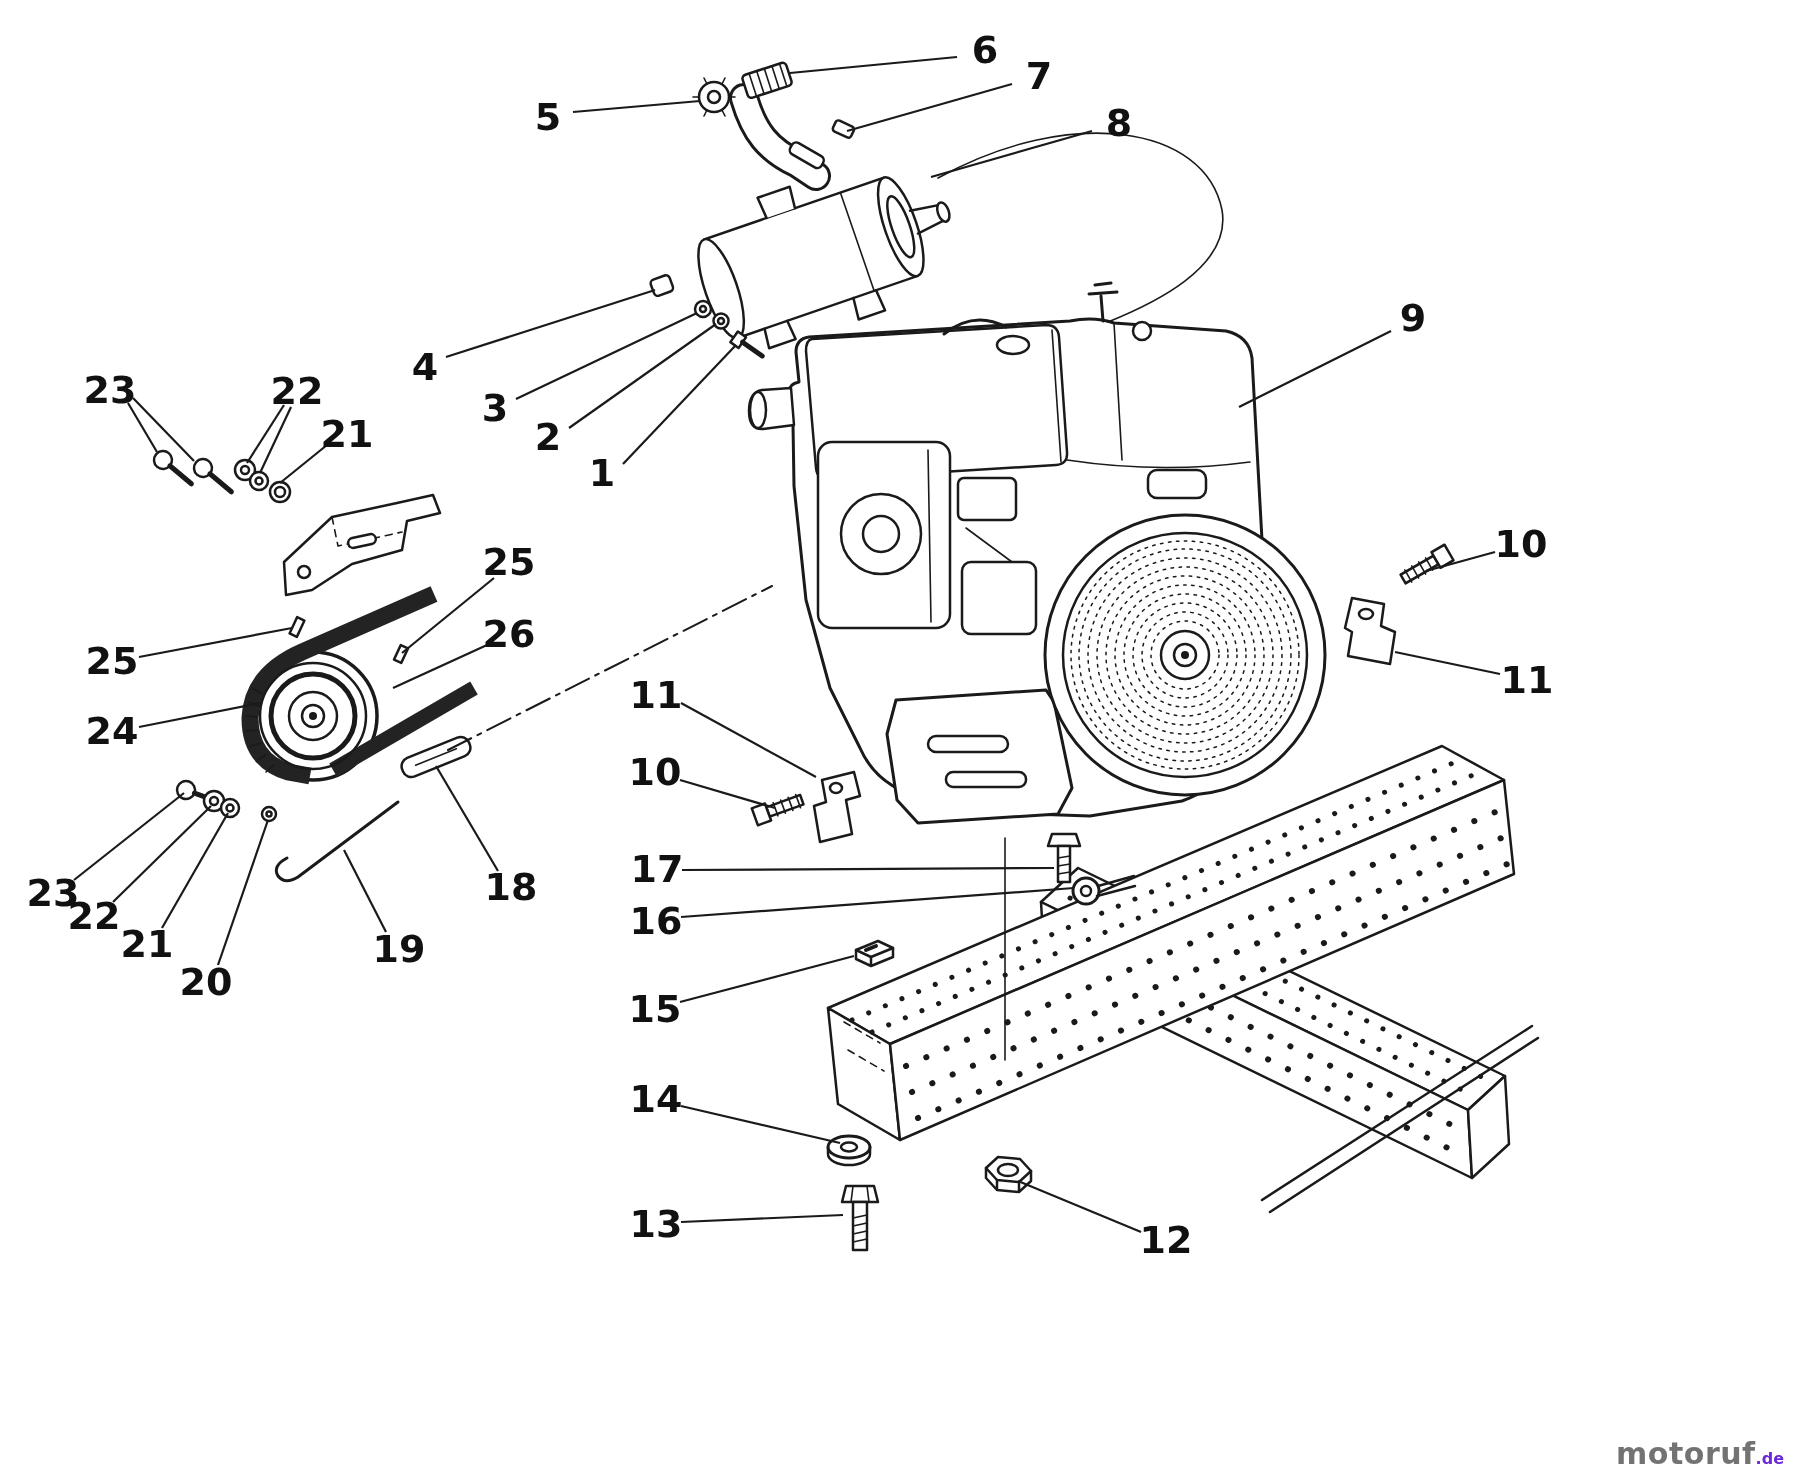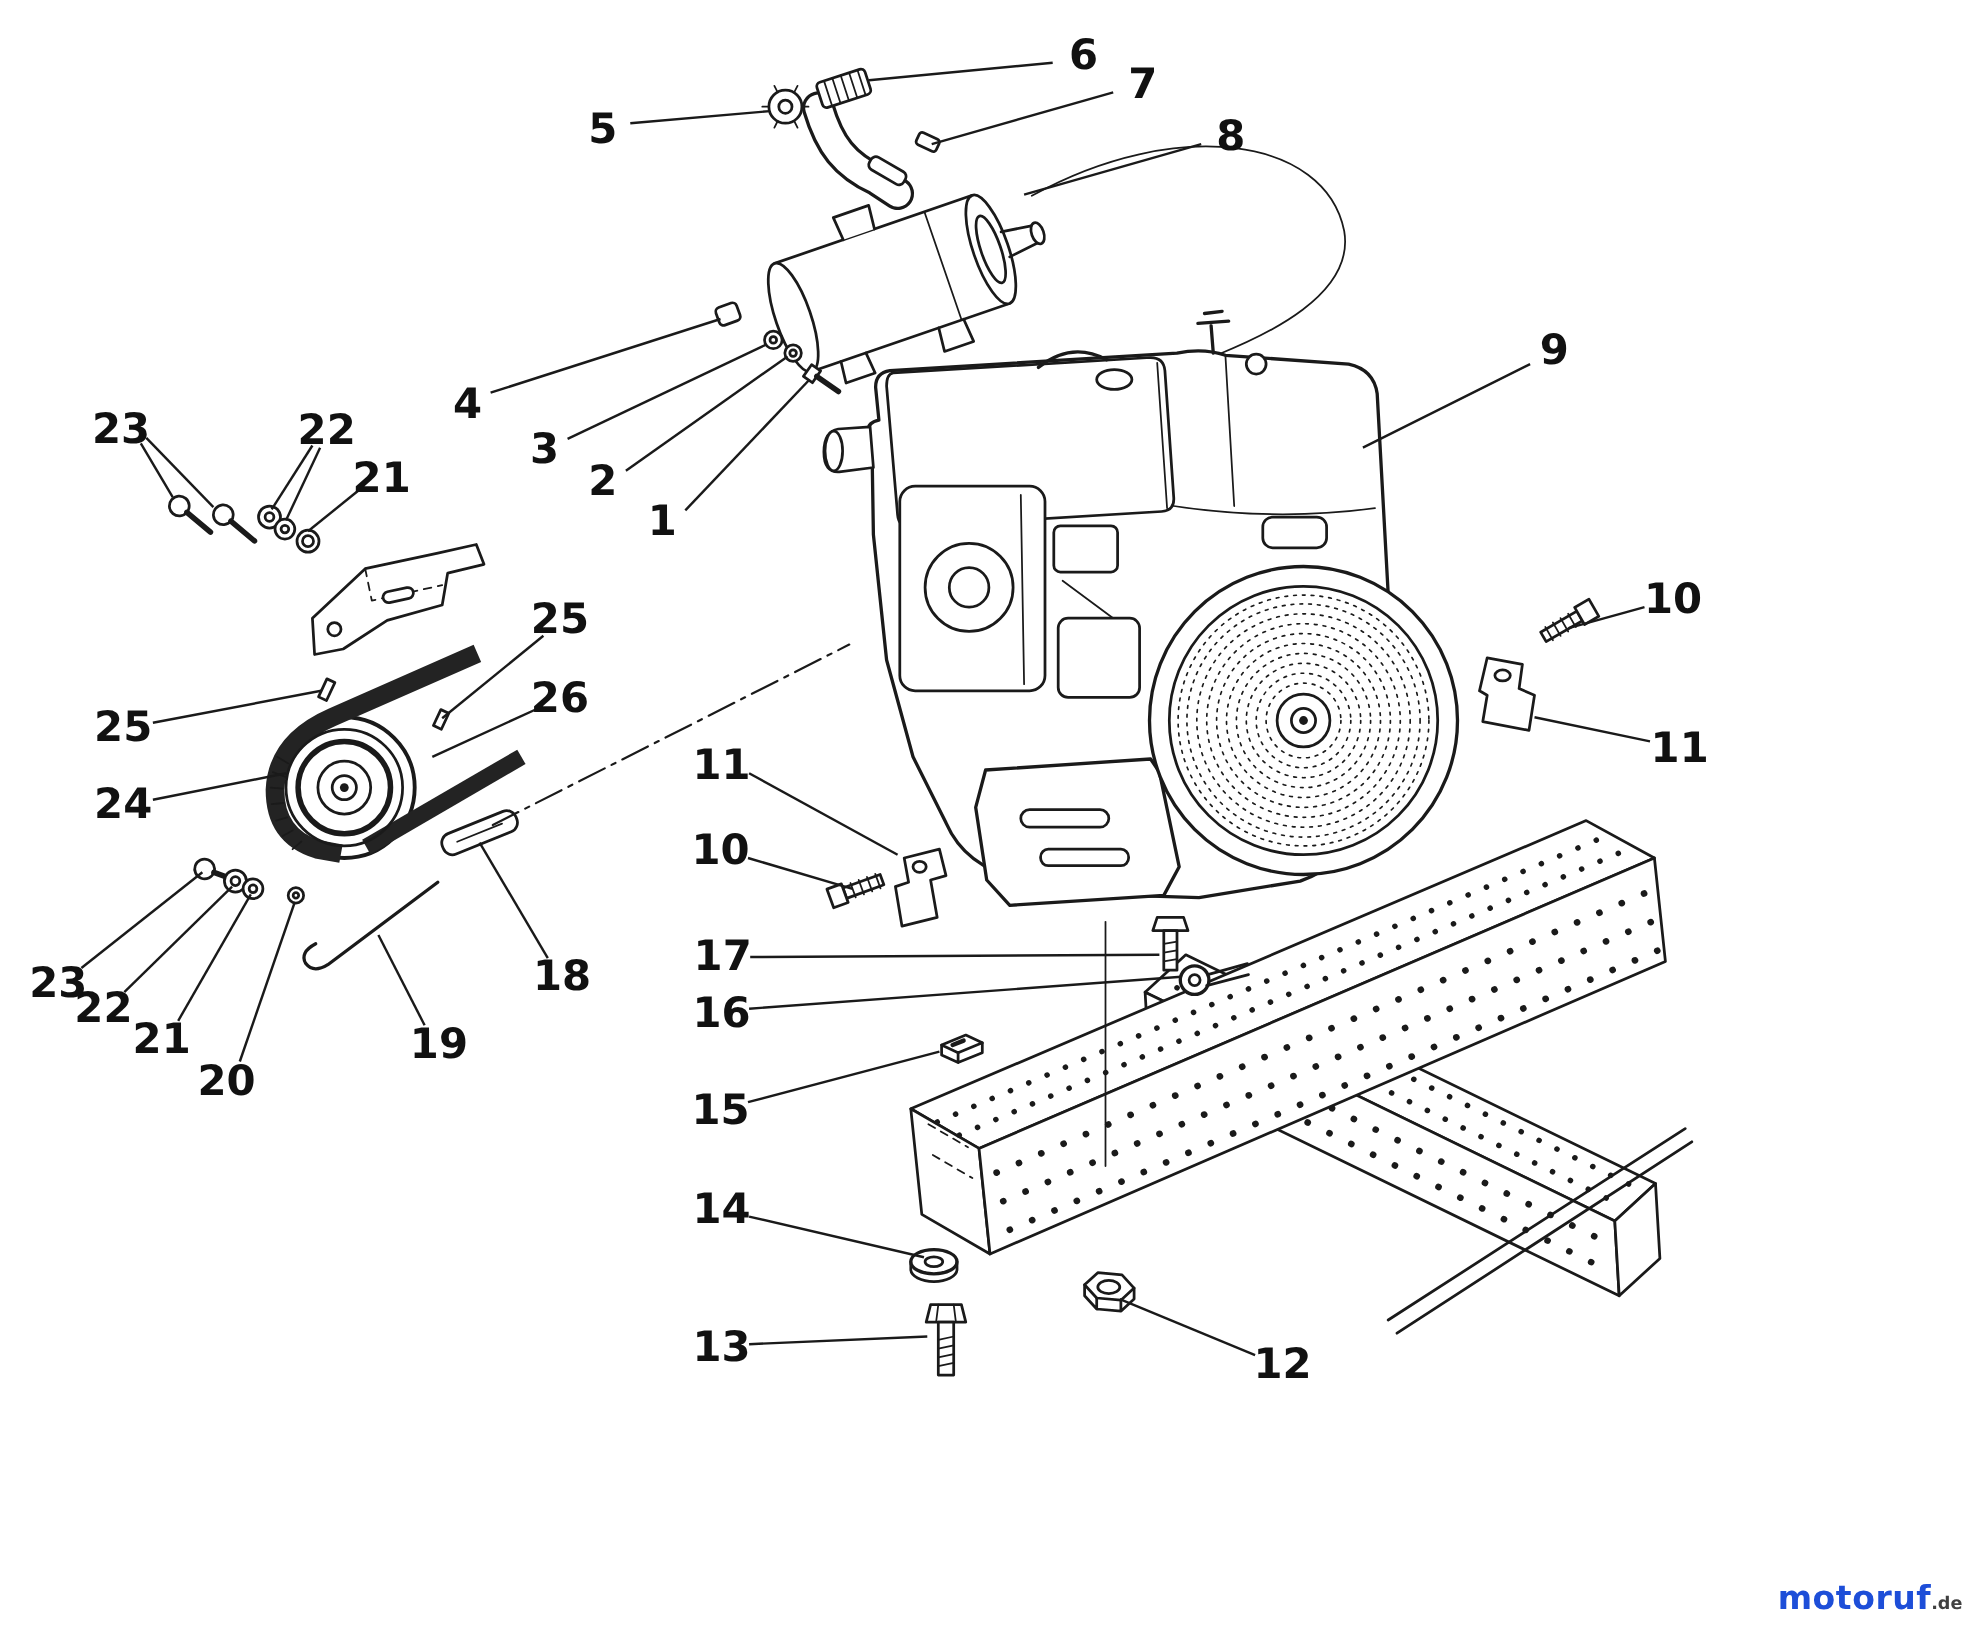--- a/index.html
+++ b/index.html
@@ -332,13 +332,13 @@
         <line x1="162" y1="928" x2="228" y2="813" class="leader"></line>
         <text x="147" y="944" class="callout">21</text>
         <line x1="113" y1="902" x2="211" y2="806" class="leader"></line>
         <text x="94" y="916" class="callout">22</text>
         <line x1="74" y1="880" x2="184" y2="793" class="leader"></line>
         <text x="53" y="893" class="callout">23</text>
       </g>
 </svg>
 </div>
 
-<div class="watermark"><span class="brand" style="color: #1d4ed8;">motoruf</span><span class="suffix" style="color: #404040; text-align: center;">.de</span></div>
+<div class="watermark"><span class="brand" style="color: #737373;">motoruf</span><span class="suffix" style="color: #6d28d9; text-align: center;">.de</span></div>
 
 </body></html>

